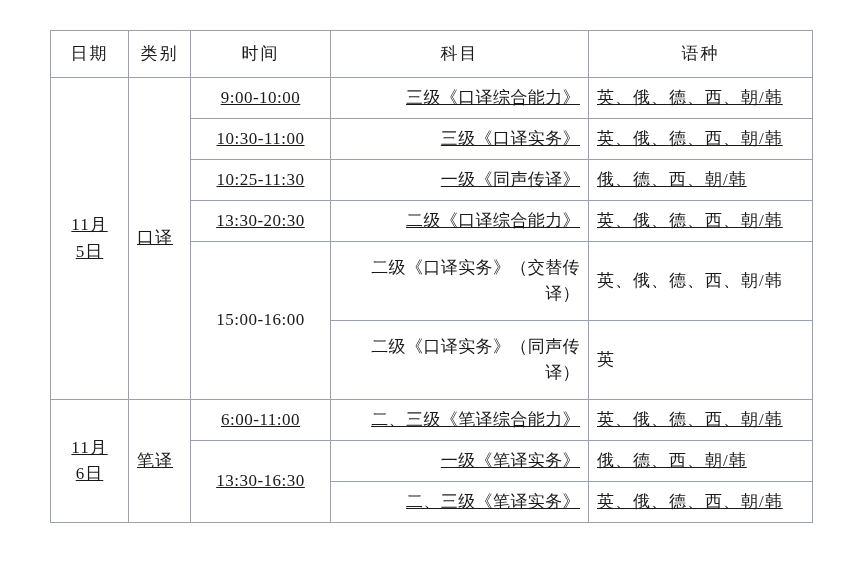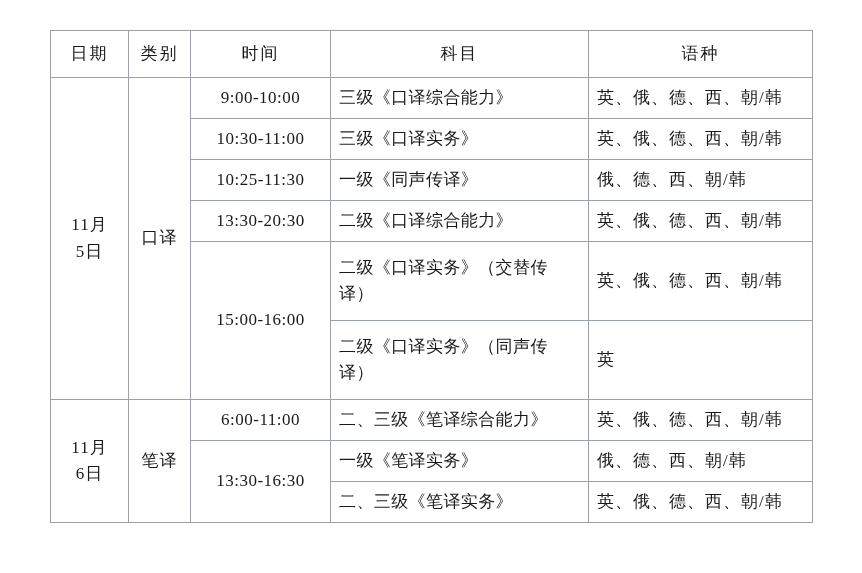--- a/index.html
+++ b/index.html
@@ -51,42 +51,41 @@
     letter-spacing: 2px;
   }
   td.cell-date {
     text-align: center;
     font-size: 17px;
     letter-spacing: 1px;
     line-height: 2.0;
     margin-left: 24px;
   }
   td.cell-cat {
-    text-align: center;
     font-size: 17px;
     letter-spacing: 1px;
   }
   td.cell-time {
     text-align: center;
     font-size: 17px;
     letter-spacing: 0.5px;
   }
   td.cell-subject {
-    text-align: left;
+    text-align: right;
     font-size: 16px;
     letter-spacing: 0.4px;
     padding-left: 10px;
     padding-right: 10px;
   }
   td.cell-lang {
     text-align: left;
     font-size: 17px;
     letter-spacing: 1px;
   }
-  tr.r-h1 td { height: 40px; }
+  tr.r-h1 td { height: 40px; text-decoration: underline; }
   tr.r-tall td { height: 78px; }
   .date-line { display: block; }
 </style>
 </head>
 <body>
 
 <div class="sheet">
   <table class="schedule">
     <colgroup>
       <col class="c-date">

